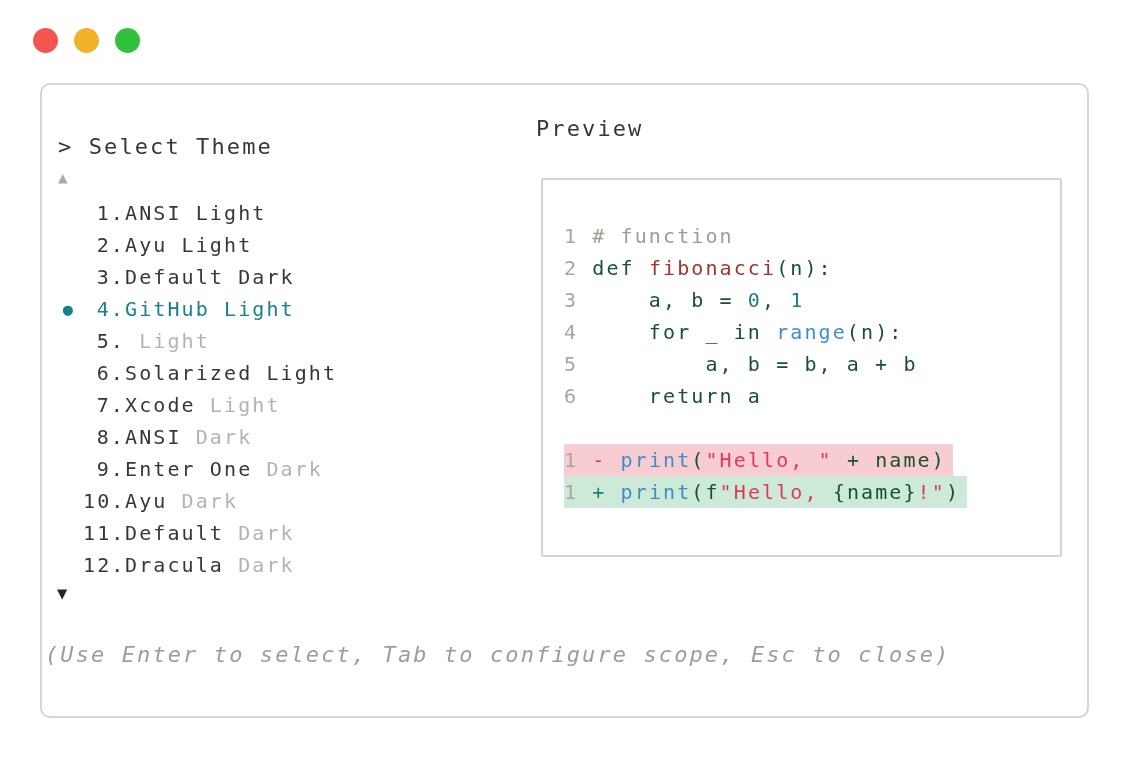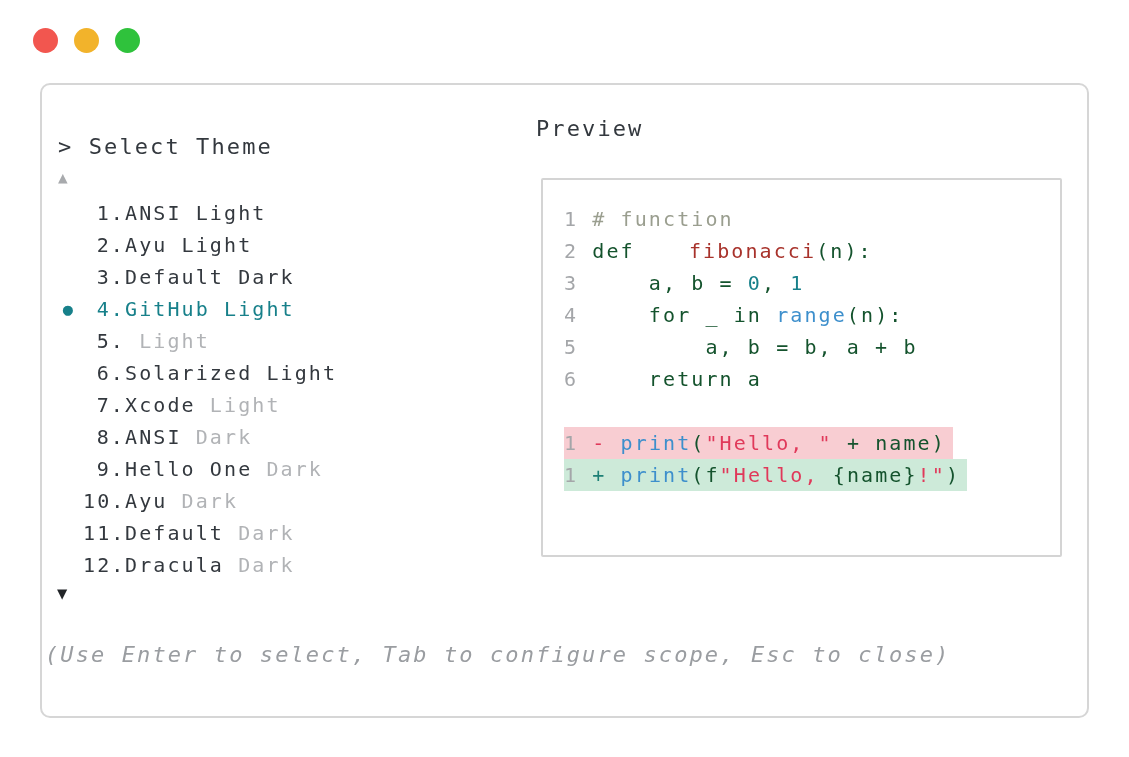--- a/index.html
+++ b/index.html
@@ -70,37 +70,37 @@
   .preview-label {
     position: absolute; left: 494px; top: 28px;
     line-height: 32px; color: #33383e;
   }
   .preview-box {
     position: absolute; left: 499px; top: 93px;
     width: 521px; height: 379px;
     box-sizing: border-box;
     border: 2px solid #d4d4d4; border-radius: 2px;
     background: #fff;
-    padding: 23px 0 0 21px;
+    padding: 40px 0 0 21px;
     overflow: hidden;
   }
   .code-line {
     height: 32px; line-height: 32px;
     white-space: pre;
     font-size: 20px; letter-spacing: 2.1px;
     color: #33383e;
   }
   .band { display: inline-block; height: 32px; padding-right: 7px; }
   .band.removed-bg { background: #f8cdd2; }
   .band.added-bg   { background: #cdead9; }
 
   .lineno  { color: #a4a6a9; }
   .tok-plain   { color: #14532d; }
   .tok-comment { color: #9a9e8f; }
-  .tok-func    { color: #a8322b; margin-left: 40px; }
+  .tok-func    { color: #a8322b; }
   .tok-num     { color: #17808a; }
   .tok-builtin { color: #3d8fcc; }
   .tok-string  { color: #e0395a; }
   .tok-minus   { color: #e0395a; }
   .tok-plus    { color: #1d8076; }
 </style>
 </head>
 <body>
 
 <div class="window">
@@ -136,21 +136,21 @@
       <div class="row">
         <span class="bullet"></span><span class="num">6.</span><span class="name">Solarized Light</span><span class="suffix"></span>
       </div>
       <div class="row">
         <span class="bullet"></span><span class="num">7.</span><span class="name">Xcode</span><span class="suffix"> Light</span>
       </div>
       <div class="row">
         <span class="bullet"></span><span class="num">8.</span><span class="name">ANSI</span><span class="suffix"> Dark</span>
       </div>
       <div class="row">
-        <span class="bullet"></span><span class="num">9.</span><span class="name">Hello One</span><span class="suffix"> Dark</span>
+        <span class="bullet"></span><span class="num">9.</span><span class="name">Enter One</span><span class="suffix"> Dark</span>
       </div>
       <div class="row">
         <span class="bullet"></span><span class="num">10.</span><span class="name">Ayu</span><span class="suffix"> Dark</span>
       </div>
       <div class="row">
         <span class="bullet"></span><span class="num">11.</span><span class="name">Default</span><span class="suffix"> Dark</span>
       </div>
       <div class="row">
         <span class="bullet"></span><span class="num">12.</span><span class="name">Dracula</span><span class="suffix"> Dark</span>
       </div>

